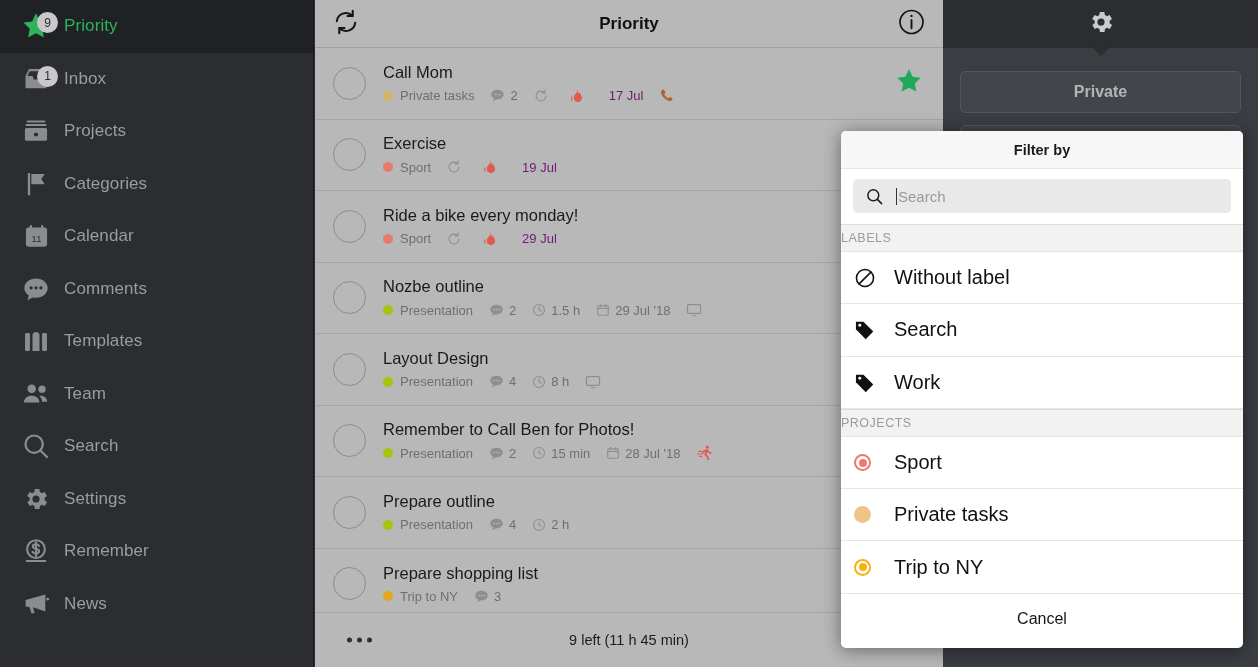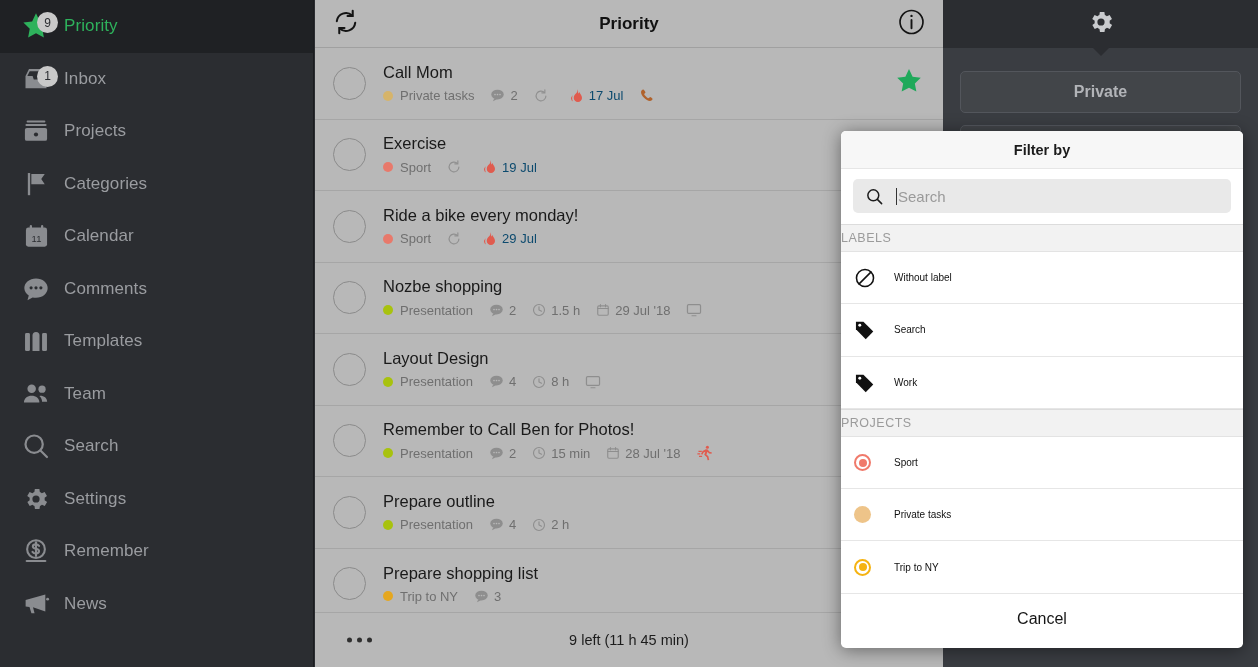--- a/index.html
+++ b/index.html
@@ -102,21 +102,21 @@
     color: #6f6f6f;
   }
   .meta-cell { display: flex; align-items: center; margin-right: 16px; white-space: nowrap; }
   .meta-cell:last-child { margin-right: 0; }
   .proj-dot {
     width: 10px; height: 10px; border-radius: 50%;
     margin-right: 7px; display: inline-block;
   }
   .meta-ico { margin-right: 5px; display: inline-flex; align-items: center; }
   .meta-ico svg { display: block; }
-  .meta-overdue { color: #0c4a6e; }
+  .meta-overdue { color: #701a75; gap: 20px; }
   .task-star { position: absolute; right: 20px; top: 50%; transform: translateY(-50%); cursor: pointer; }
 
   .main-footer {
     position: absolute; left: 0; bottom: 0;
     width: 628px; height: 55px;
     background: #b8b8b8;
     border-top: 1px solid #a6a6a6;
     display: flex; align-items: center;
     justify-content: center;
     position: absolute;
@@ -209,21 +209,21 @@
     display: flex; align-items: center;
     padding-left: 13px;
     border-bottom: 1px solid #e6e6e6;
     cursor: pointer;
     background: #fff;
   }
   .modal-row .mico {
     width: 40px; min-width: 40px;
     display: flex; align-items: center;
   }
-  .modal-row .mlabel { font-size: 10px; color: #111; }
+  .modal-row .mlabel { font-size: 20px; color: #111; }
   .ring {
     width: 17px; height: 17px; border-radius: 50%;
     border: 2.4px solid currentColor;
     position: relative;
   }
   .ring::after {
     content: ""; position: absolute;
     left: 50%; top: 50%; transform: translate(-50%,-50%);
     width: 8px; height: 8px; border-radius: 50%;
     background: currentColor;
@@ -493,21 +493,21 @@
                   </svg>
                 </span>
                 <span>29 Jul</span>
               </span>
             </div>
           </span>
         </div>
         <div class="task-row">
           <span class="check"></span>
           <span class="task-body">
-            <div class="task-name">Nozbe shopping</div>
+            <div class="task-name">Nozbe outline</div>
             <div class="task-meta">
               <span class="meta-cell">
                 <i class="proj-dot" style="background:#a8c20e"></i>
                 <span>Presentation</span>
               </span>
               <span class="meta-cell">
                 <span class="meta-ico">
                   <svg width="15" height="15" viewBox="0 0 24 24" fill="#8e8e8e">
                     <ellipse cx="12" cy="10.4" rx="10" ry="7.8"></ellipse>
                     <path d="M7 16.4l-2.4 4.6 6.6-3.2z"></path>

